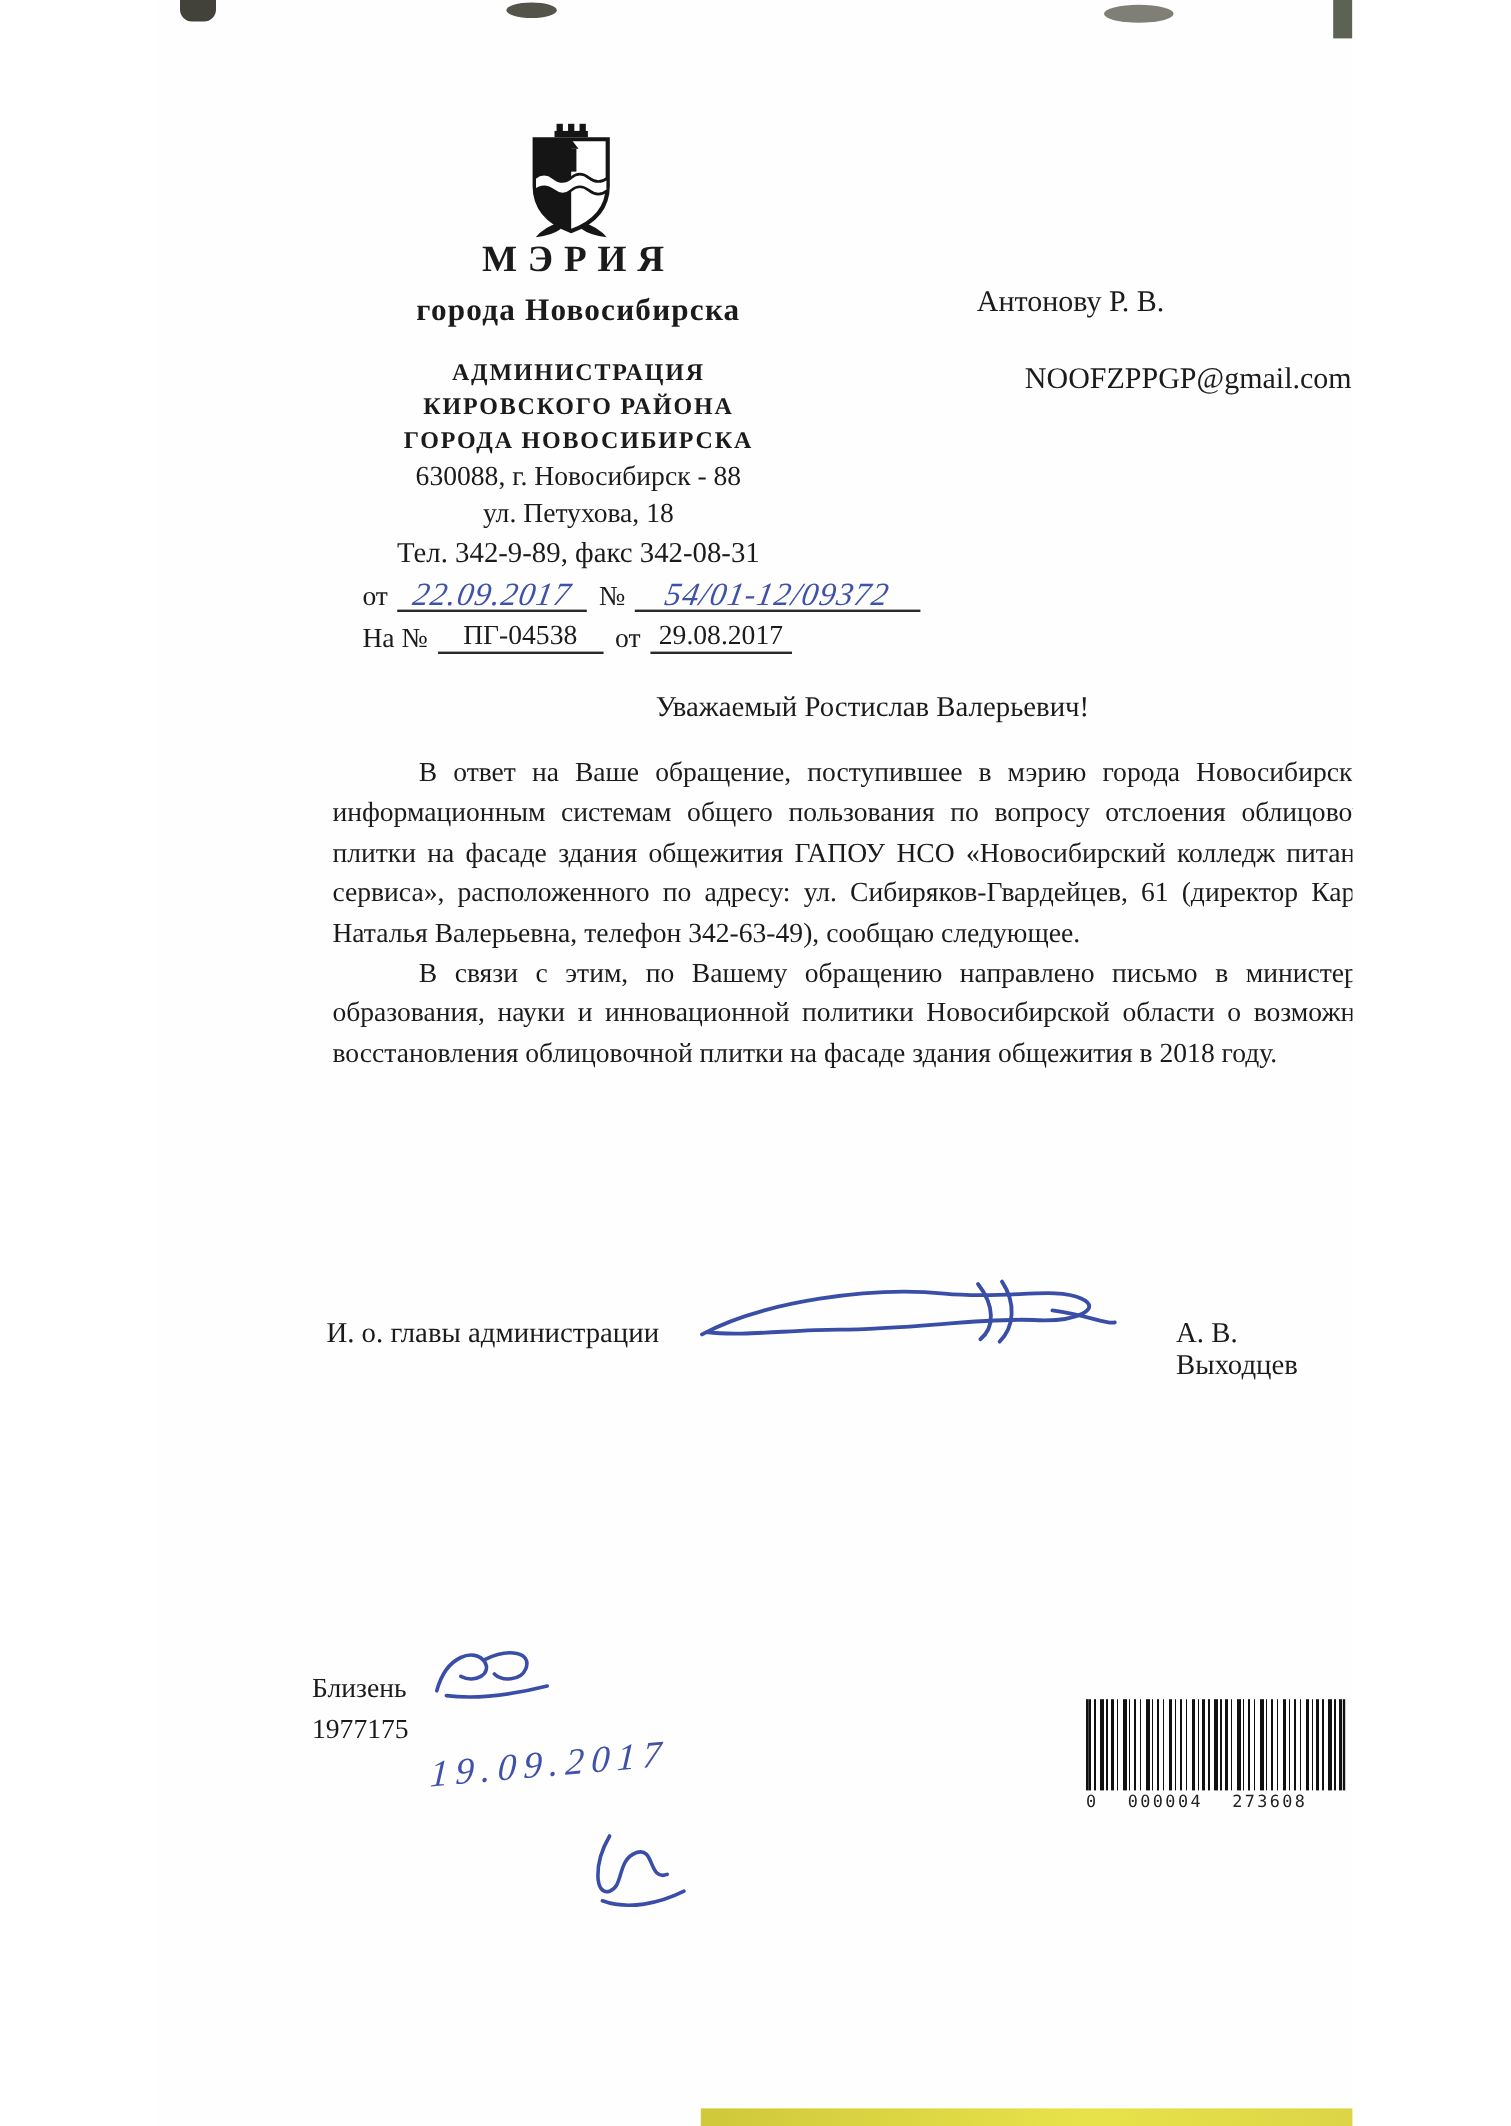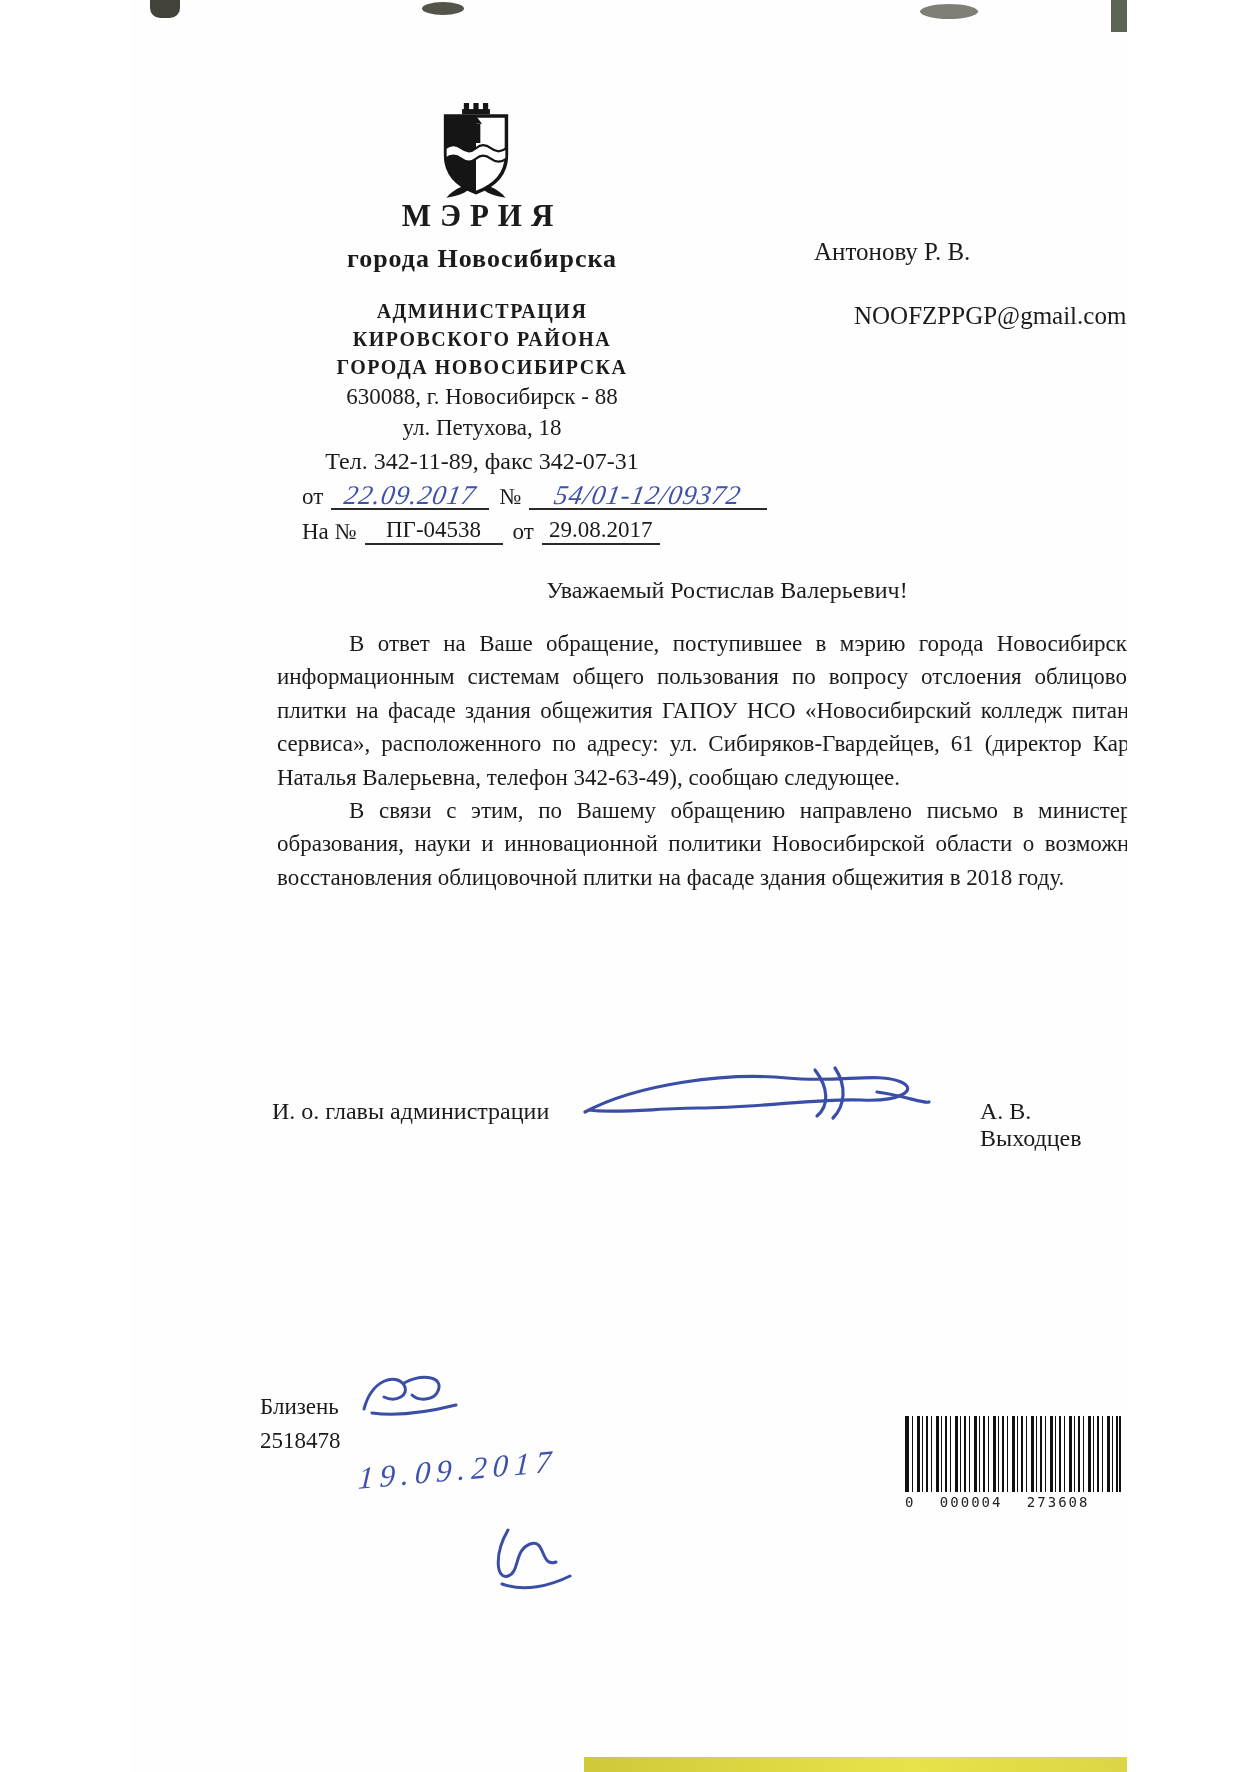--- a/index.html
+++ b/index.html
@@ -129,21 +129,21 @@
   </svg>
 
   <div class="letterhead">
     <div class="lh-org1">МЭРИЯ</div>
     <div class="lh-org2">города Новосибирска</div>
     <div class="lh-dept mt-lg">АДМИНИСТРАЦИЯ</div>
     <div class="lh-dept">КИРОВСКОГО РАЙОНА</div>
     <div class="lh-dept">ГОРОДА НОВОСИБИРСКА</div>
     <div class="lh-addr">630088, г. Новосибирск - 88</div>
     <div class="lh-addr">ул. Петухова, 18</div>
-    <div class="lh-phone">Тел. 342-11-89, факс 342-07-31</div>
+    <div class="lh-phone">Тел. 342-9-89, факс 342-08-31</div>
   </div>
 
   <div class="ref-block">
     <div class="ref-line">
       <span class="ref-label">от</span>
       <span class="slot slot-date"><span class="hand">22.09.2017</span></span>
       <span class="ref-label">№</span>
       <span class="slot slot-num"><span class="hand">54/01-12/09372</span></span>
     </div>
     <div class="ref-line">
@@ -170,21 +170,21 @@
       <path d="M8,52 C60,24 150,12 210,18 C262,23 302,12 324,22 C342,30 322,42 284,40 C242,38 182,48 122,48 C82,48 40,54 12,50"></path>
       <path d="M238,10 C252,28 252,46 240,56"></path>
       <path d="M258,8 C270,26 268,46 256,58"></path>
       <path d="M300,32 C330,36 346,44 352,42"></path>
     </g>
   </svg>
   <div class="sig-name">А. В. Выходцев</div>
 
   <div class="clerk">
     <div>Близень</div>
-    <div>2518478</div>
+    <div>1977175</div>
   </div>
   <svg class="initials-scribble" viewBox="0 0 115 62" aria-hidden="true">
     <g fill="none" stroke="#3a4ea8" stroke-width="3" stroke-linecap="round">
       <path d="M12,44 C20,14 44,8 52,20 C58,30 44,38 32,32"></path>
       <path d="M52,18 C72,8 92,12 86,26 C82,36 66,36 60,30"></path>
       <path d="M20,48 C50,52 80,46 104,40"></path>
     </g>
   </svg>
   <div class="hand-date">19.09.2017</div>
   <svg class="flourish-scribble" viewBox="0 0 105 85" aria-hidden="true">

